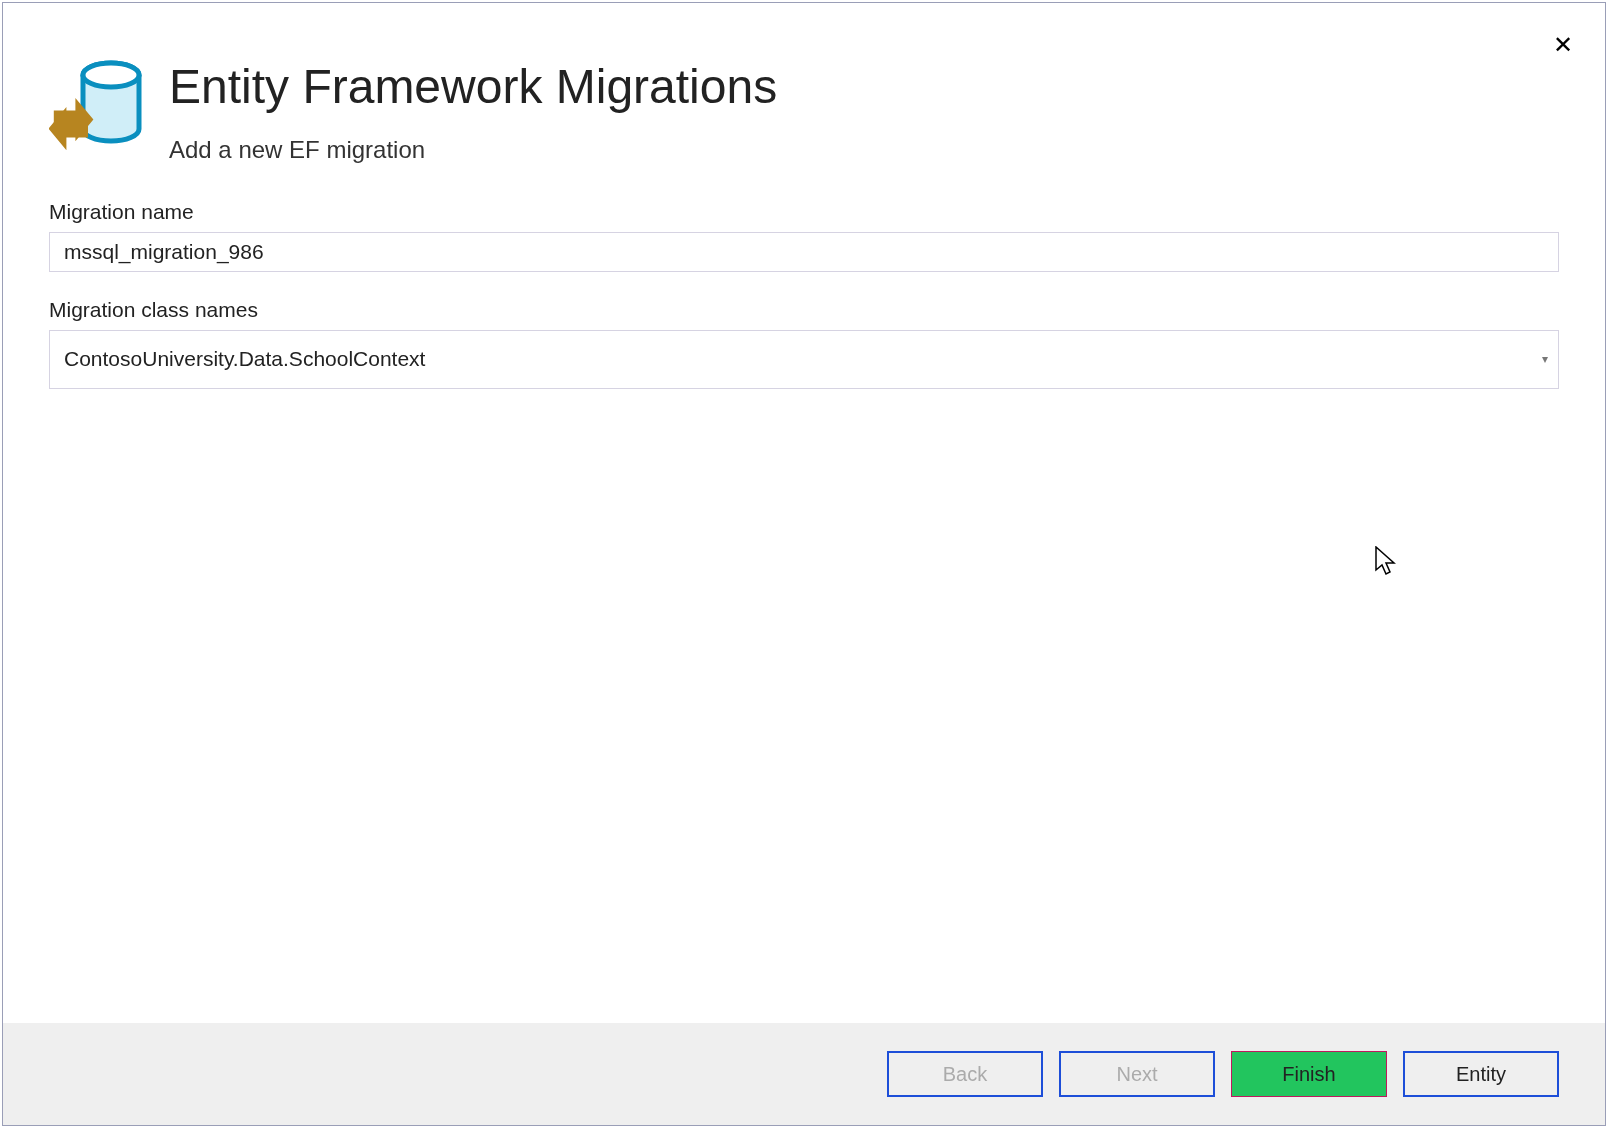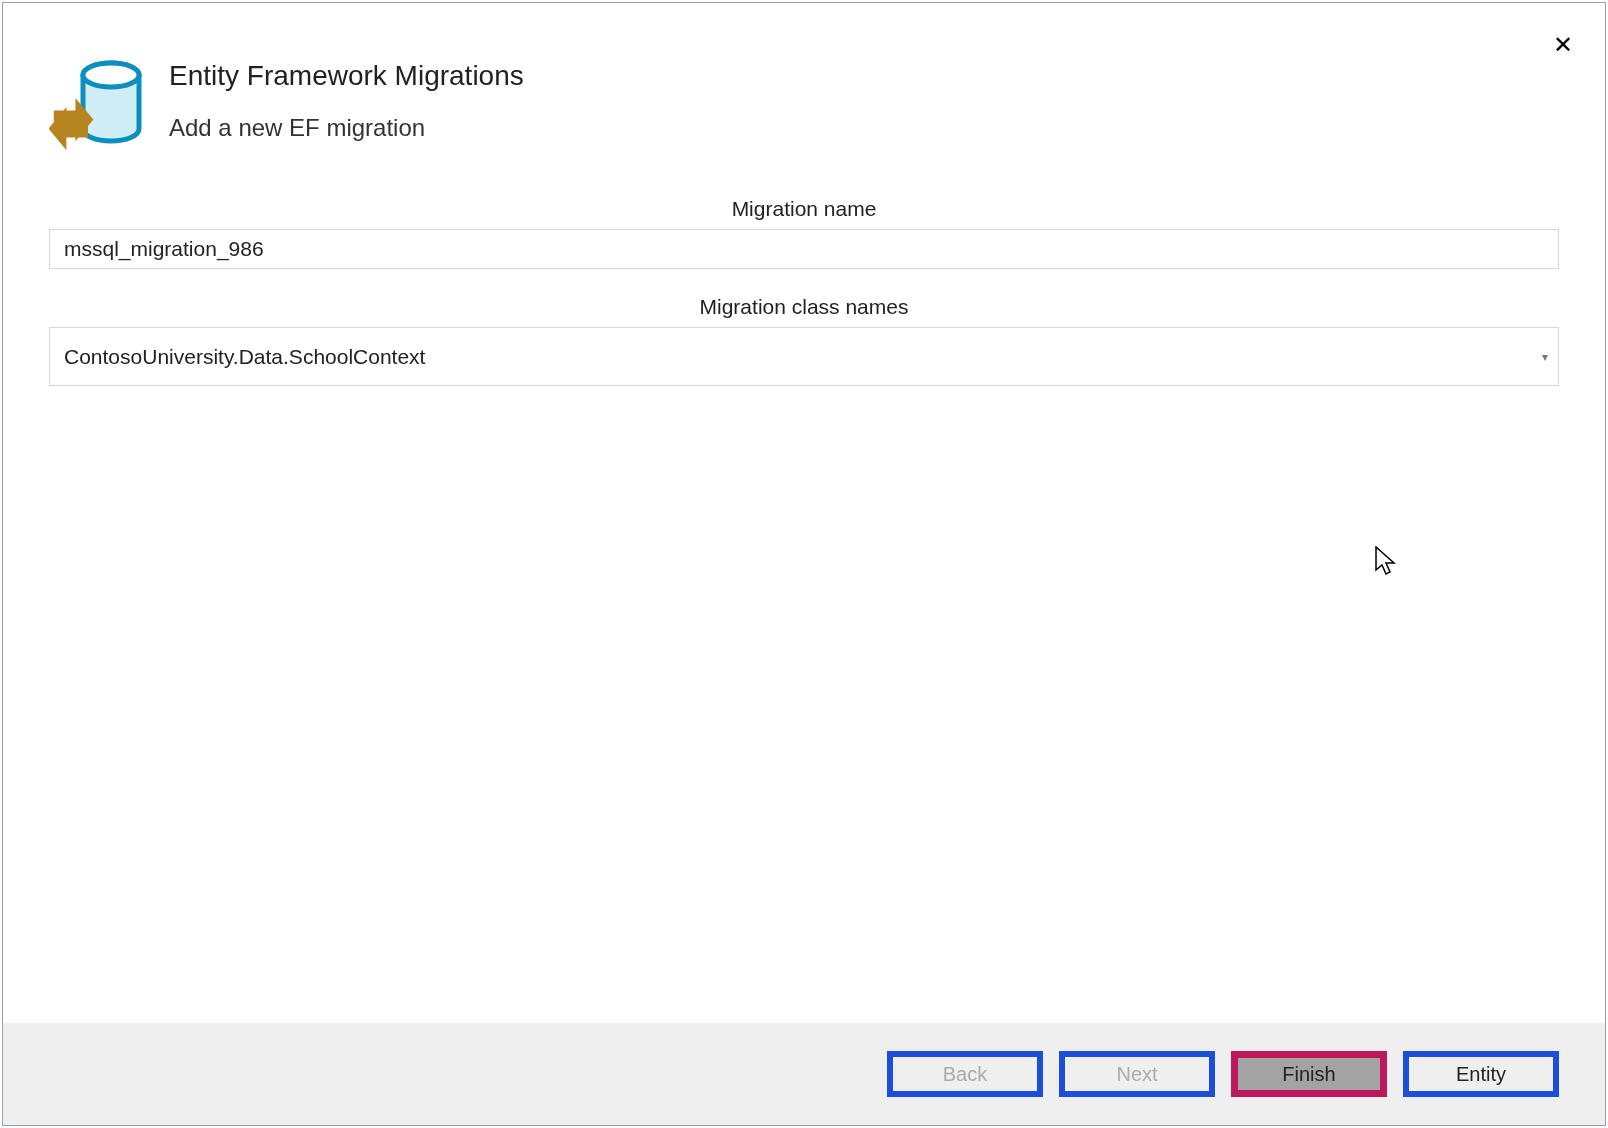--- a/index.html
+++ b/index.html
@@ -49,21 +49,21 @@
       flex-shrink: 0;
       width: 96px;
       height: 104px;
       position: relative;
     }
     .title-block {
       display: flex;
       flex-direction: column;
     }
     .title {
-      font-size: 28px;
+      font-size: 48px;
       font-weight: 300;
       color: #222;
       line-height: 1.1;
       margin-top: 4px;
     }
     .subtitle {
       font-size: 24px;
       font-weight: 400;
       color: #333;
       margin-top: 22px;
@@ -76,21 +76,20 @@
       gap: 26px;
     }
     .field {
       display: flex;
       flex-direction: column;
       gap: 8px;
     }
     .label {
       font-size: 21px;
       color: #222;
-      text-align: center;
     }
     .text-input {
       width: 100%;
       height: 40px;
       border: 1px solid #d6d3e2;
       padding: 0 14px;
       font-size: 21px;
       font-family: inherit;
       color: #222;
       outline: none;
@@ -120,34 +119,34 @@
       height: 102px;
       display: flex;
       align-items: center;
       justify-content: flex-end;
       gap: 16px;
       padding: 0 46px;
     }
     .btn {
       width: 156px;
       height: 46px;
-      border: 6px solid #1d4ed8;
+      border: 2px solid #1d4ed8;
       background: #efefef;
       font-size: 20px;
       font-family: inherit;
       color: #222;
       cursor: pointer;
     }
     .btn:disabled, .btn.disabled {
       color: #ababab;
       cursor: default;
     }
     .btn.primary {
-      background: #a3a3a3;
-      border: 7px solid #be185d;
+      background: #22c55e;
+      border: 1px solid #be185d;
     }
     .cursor {
       position: absolute;
       left: 1375px;
       top: 546px;
       pointer-events: none;
       z-index: 20;
     }
   </style>
 </head>

